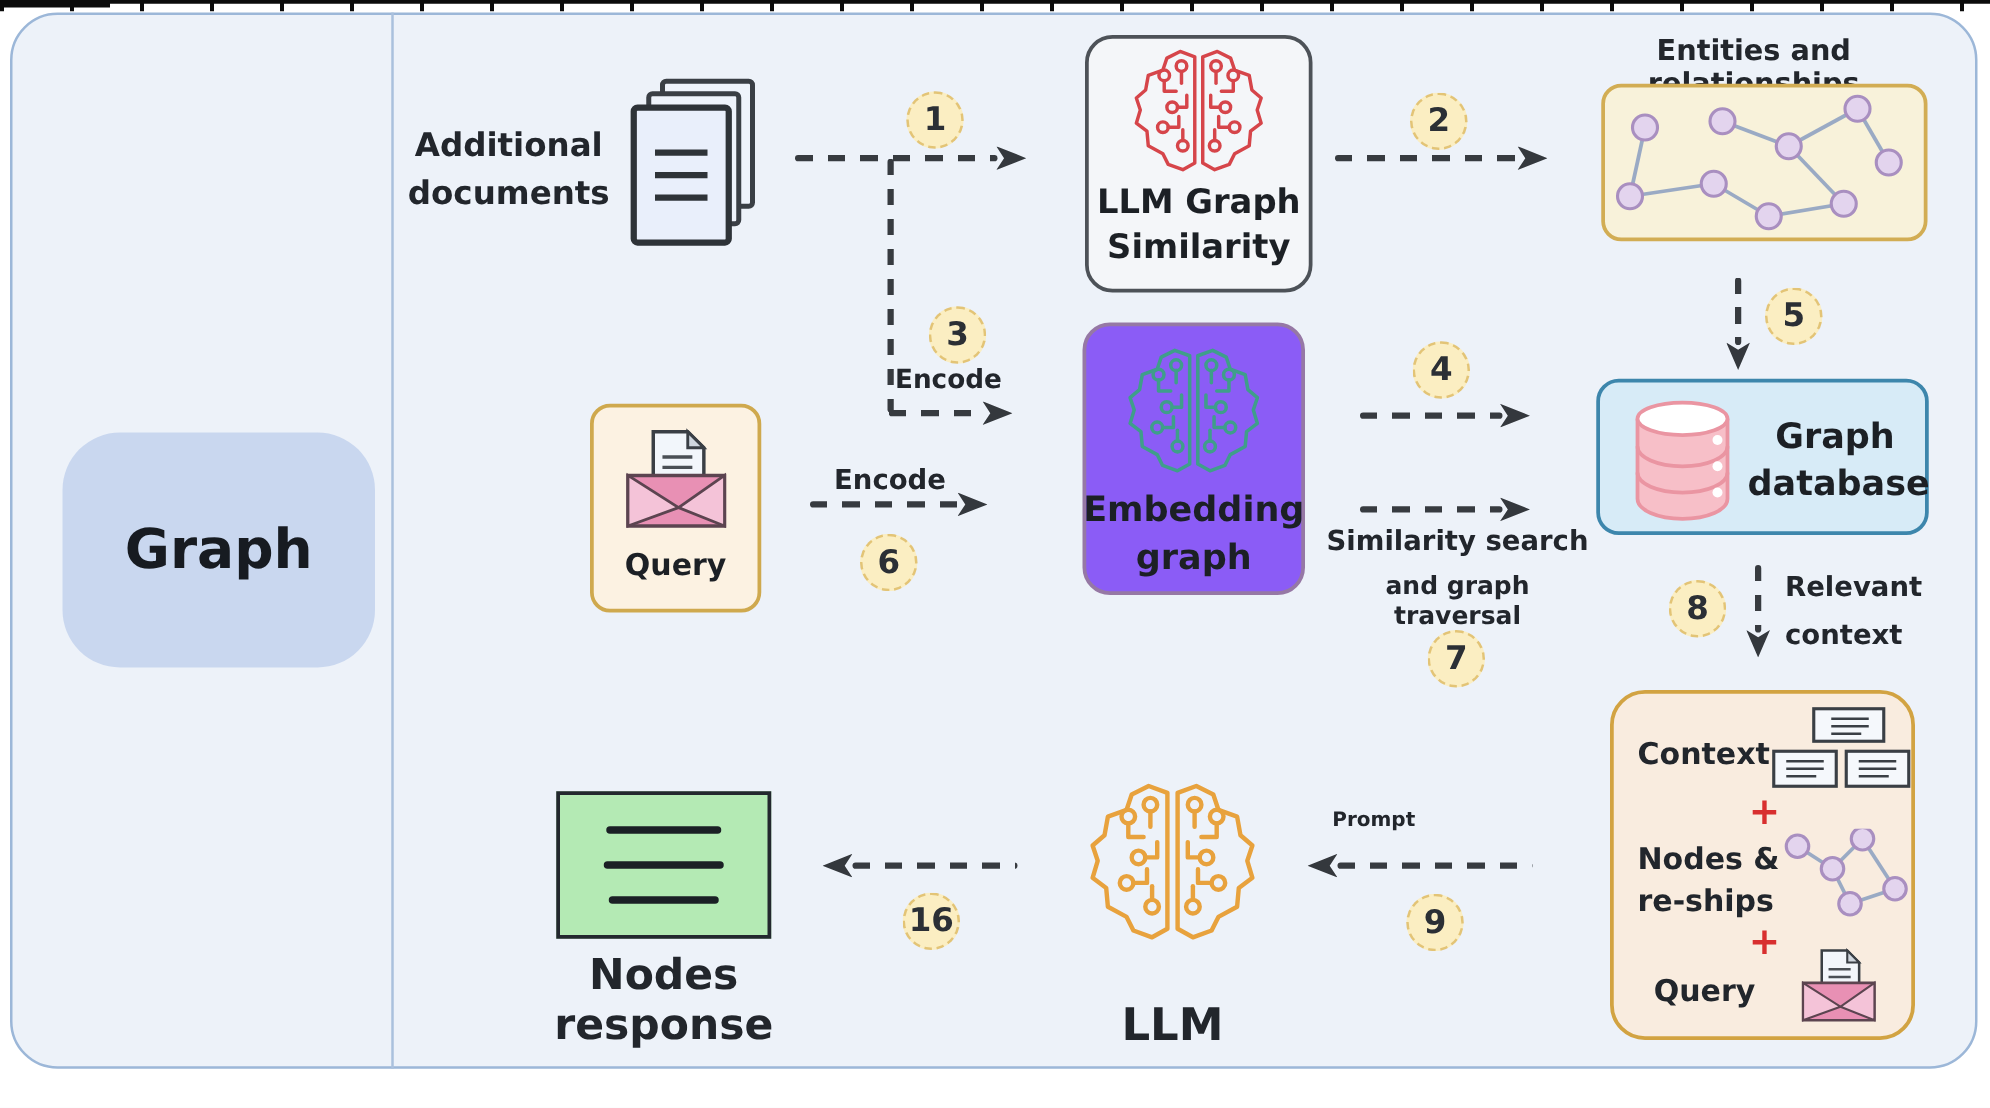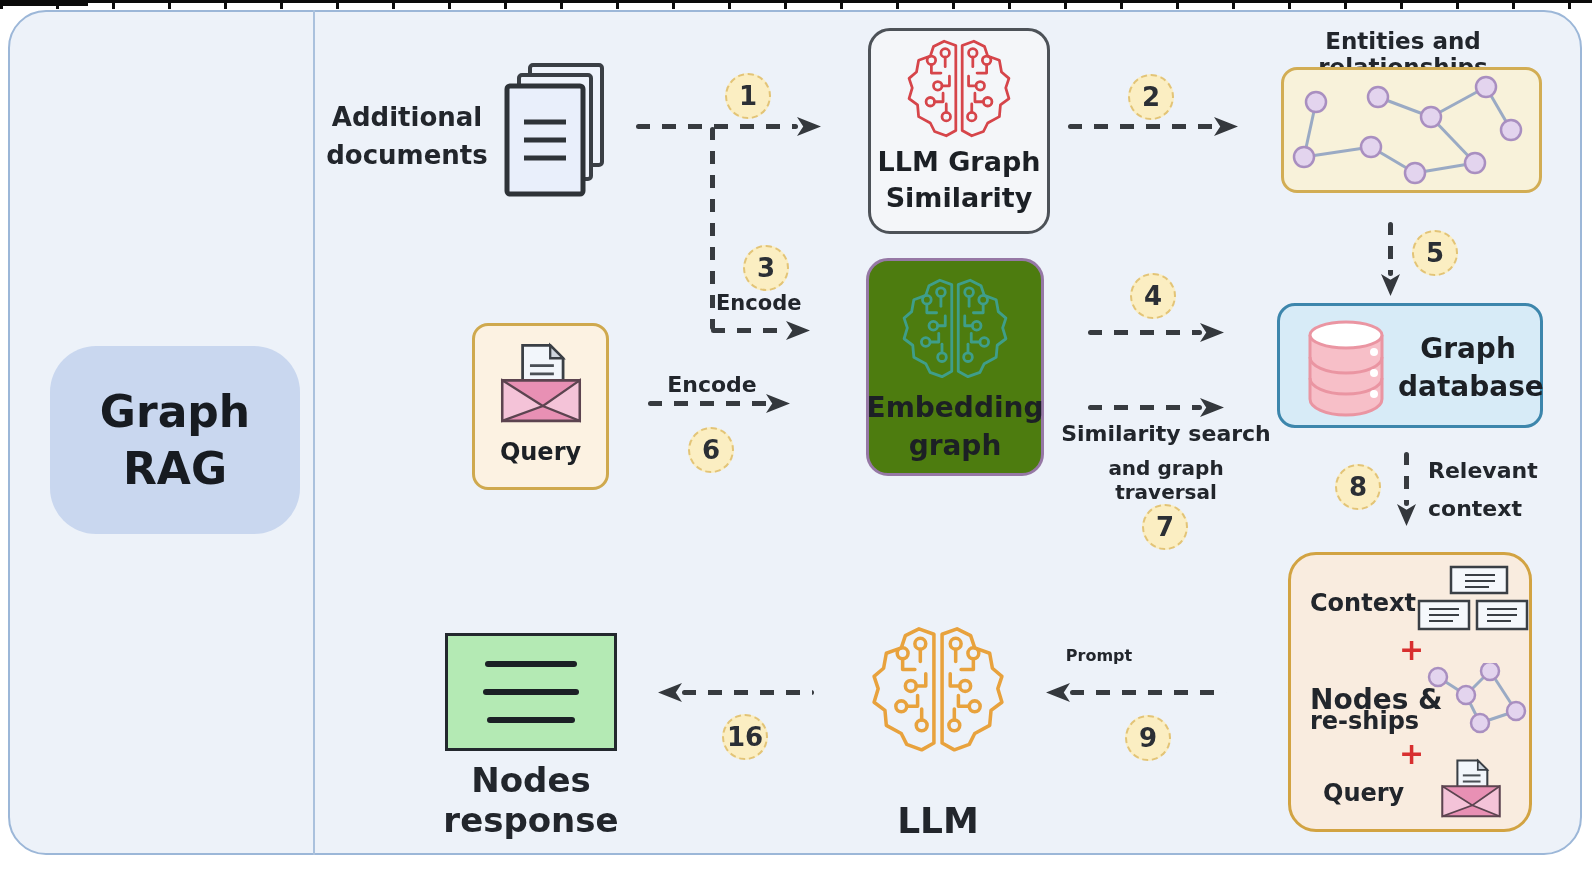--- a/index.html
+++ b/index.html
@@ -18,21 +18,21 @@
   .abs{position:absolute;}
   .center{text-align:center;}
 
   .title-box{position:absolute;left:50px;top:346px;width:250px;height:188px;background:#c9d7ef;
         border-radius:46px;display:flex;flex-direction:column;align-items:center;justify-content:center;
         font-size:44px;font-weight:bold;color:#171b21;line-height:1.3;}
 
   .node-box{position:absolute;box-sizing:border-box;}
   .llmgen{left:868px;top:28px;width:182px;height:206px;background:#f4f6f9;border:3px solid #4d5258;
         border-radius:22px;display:flex;flex-direction:column;align-items:center;padding-top:7px;}
-  .embed{left:866px;top:258px;width:178px;height:218px;background:#4d7c0f;border:3px solid #9678a5;
+  .embed{left:866px;top:258px;width:178px;height:218px;background:#8b5cf6;border:3px solid #9678a5;
         border-radius:22px;display:flex;flex-direction:column;align-items:center;padding-top:16px;}
   .entities-box{left:1281px;top:67px;width:261px;height:126px;background:#f8f2da;
         border:3px solid #d2ad54;border-radius:16px;}
   .graphdb{left:1277px;top:303px;width:266px;height:125px;background:#d7ebf7;border:3.5px solid #3d86ac;
         border-radius:18px;}
   .querybox{left:472px;top:323px;width:137px;height:167px;background:#fcf2e2;border:3px solid #cfa94e;
         border-radius:16px;display:flex;flex-direction:column;align-items:center;padding-top:12px;box-sizing:border-box;}
   .contextbox{left:1288px;top:552px;width:244px;height:280px;background:#f9ecdf;border:3.5px solid #d2a342;
         border-radius:28px;}
   .finalbox{left:445px;top:633px;width:172px;height:118px;background:#b4eab4;border:3.5px solid #23282e;
@@ -110,21 +110,20 @@
       <line x1="38" y1="39" x2="64" y2="39" stroke="#4a4f55" stroke-width="3"></line>
       <line x1="38" y1="48" x2="58" y2="48" stroke="#4a4f55" stroke-width="3"></line>
       <path d="M8,46 h84 v44 h-84 z" fill="#e890b4" stroke="#5c4450" stroke-width="3"></path>
       <path d="M8,46 L52,74 L8,90 z" fill="#f4c3d8" stroke="#5c4450" stroke-width="2.5"></path>
       <path d="M92,46 L52,74 L92,90 z" fill="#f4c3d8" stroke="#5c4450" stroke-width="2.5"></path>
     </symbol>
   </svg>
 
   <div class="title-box">
     <div>Graph</div>
-    <div>RAG</div>
   </div>
 
   <div class="lbl center" style="left:322px;top:99px;width:170px;font-size:26px;line-height:1.45;">
     <div>Additional</div>
     <div>documents</div>
   </div>
   <svg class="abs" style="left:500px;top:60px" width="110" height="140" viewBox="0 0 110 140">
     <rect x="30" y="5" width="72" height="100" rx="3" fill="#eef3fb" stroke="#3a3f45" stroke-width="4"></rect>
     <rect x="19" y="15" width="72" height="104" rx="3" fill="#eef3fb" stroke="#3a3f45" stroke-width="4"></rect>
     <rect x="7" y="26" width="76" height="108" rx="3" fill="#e9effb" stroke="#2e3338" stroke-width="5"></rect>
@@ -256,21 +255,21 @@
           <line x1="48" y1="22" x2="72" y2="22"></line>
         <line x1="12" y1="44" x2="42" y2="44"></line>
           <line x1="12" y1="50" x2="42" y2="50"></line>
           <line x1="12" y1="56" x2="36" y2="56"></line>
         <line x1="70" y1="44" x2="100" y2="44"></line>
           <line x1="70" y1="50" x2="100" y2="50"></line>
           <line x1="70" y1="56" x2="94" y2="56"></line>
       </g>
     </svg>
     <div class="plus" style="left:108px;top:80px;">+</div>
-    <div class="lbl" style="left:19px;top:128px;font-size:28px;">Nodes &amp;</div>
+    <div class="lbl" style="left:19px;top:118px;font-size:24px;">Nodes &amp;</div>
     <div class="lbl" style="left:19px;top:152px;font-size:24px;">re-ships</div>
     <svg class="abs" style="left:135px;top:108px;" width="102" height="76" viewBox="0 0 102 76">
       <g stroke="#9aaac4" stroke-width="3">
         <line x1="12" y1="14" x2="40" y2="32"></line>
           <line x1="40" y1="32" x2="64" y2="8"></line>
         <line x1="64" y1="8" x2="90" y2="48"></line>
           <line x1="40" y1="32" x2="54" y2="60"></line>
         <line x1="54" y1="60" x2="90" y2="48"></line>
       </g>
       <g fill="#e3d4ee" stroke="#a98fc0" stroke-width="2.5">

